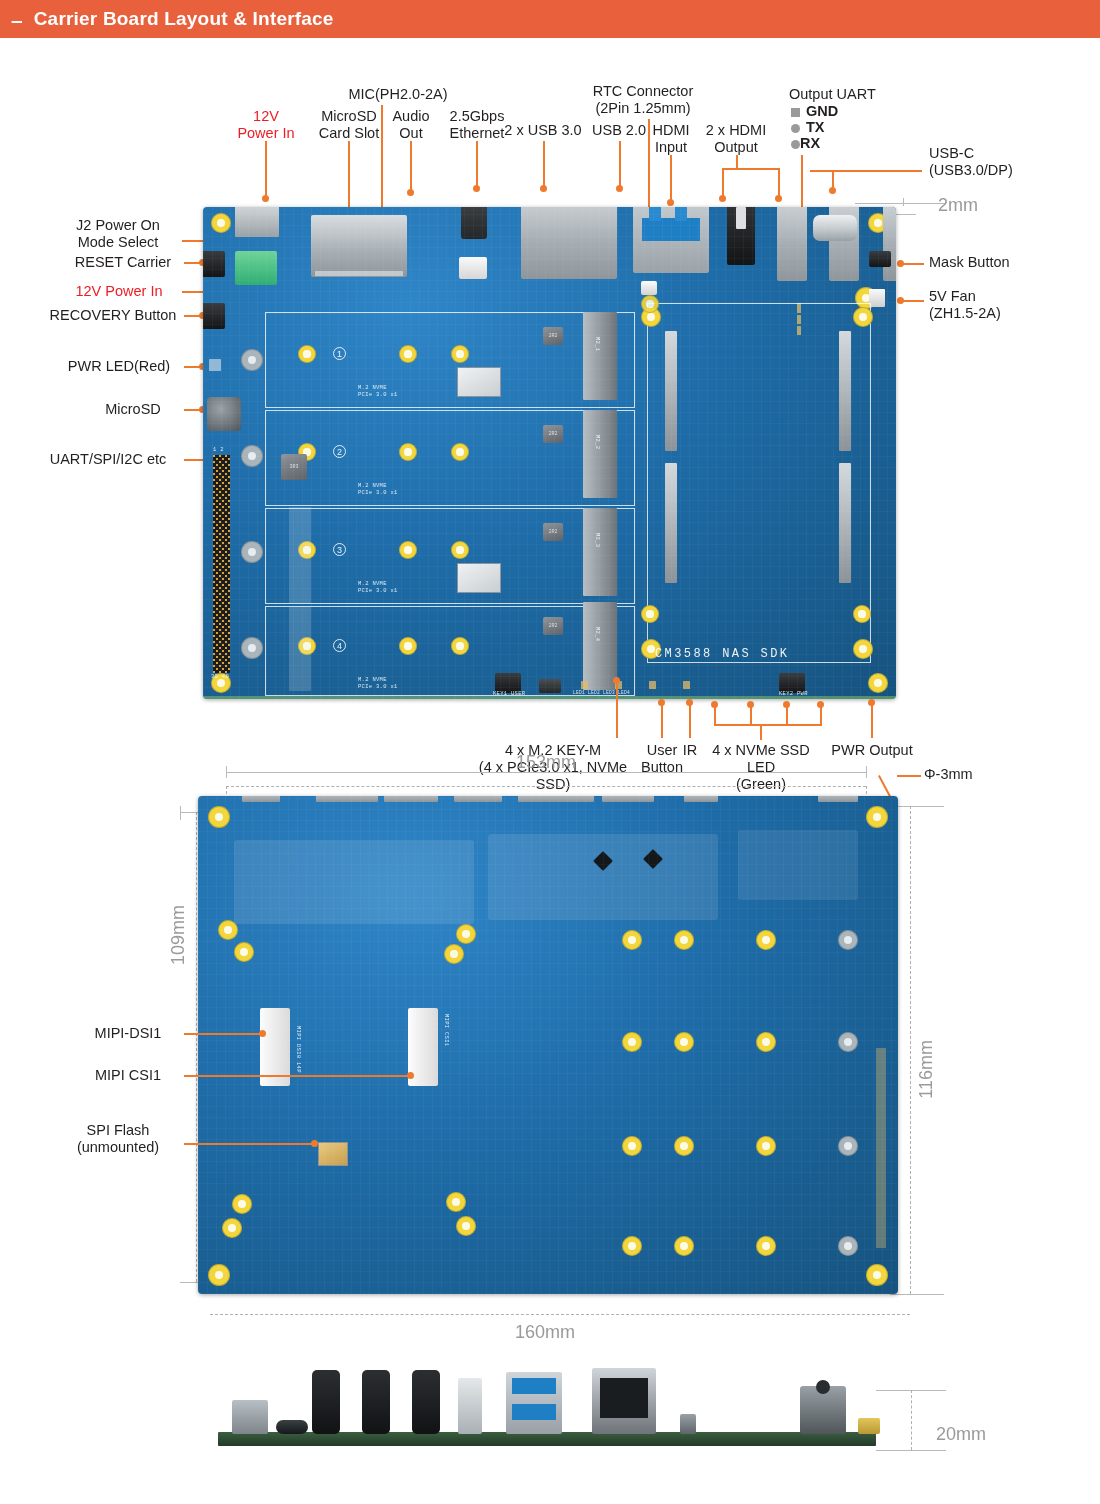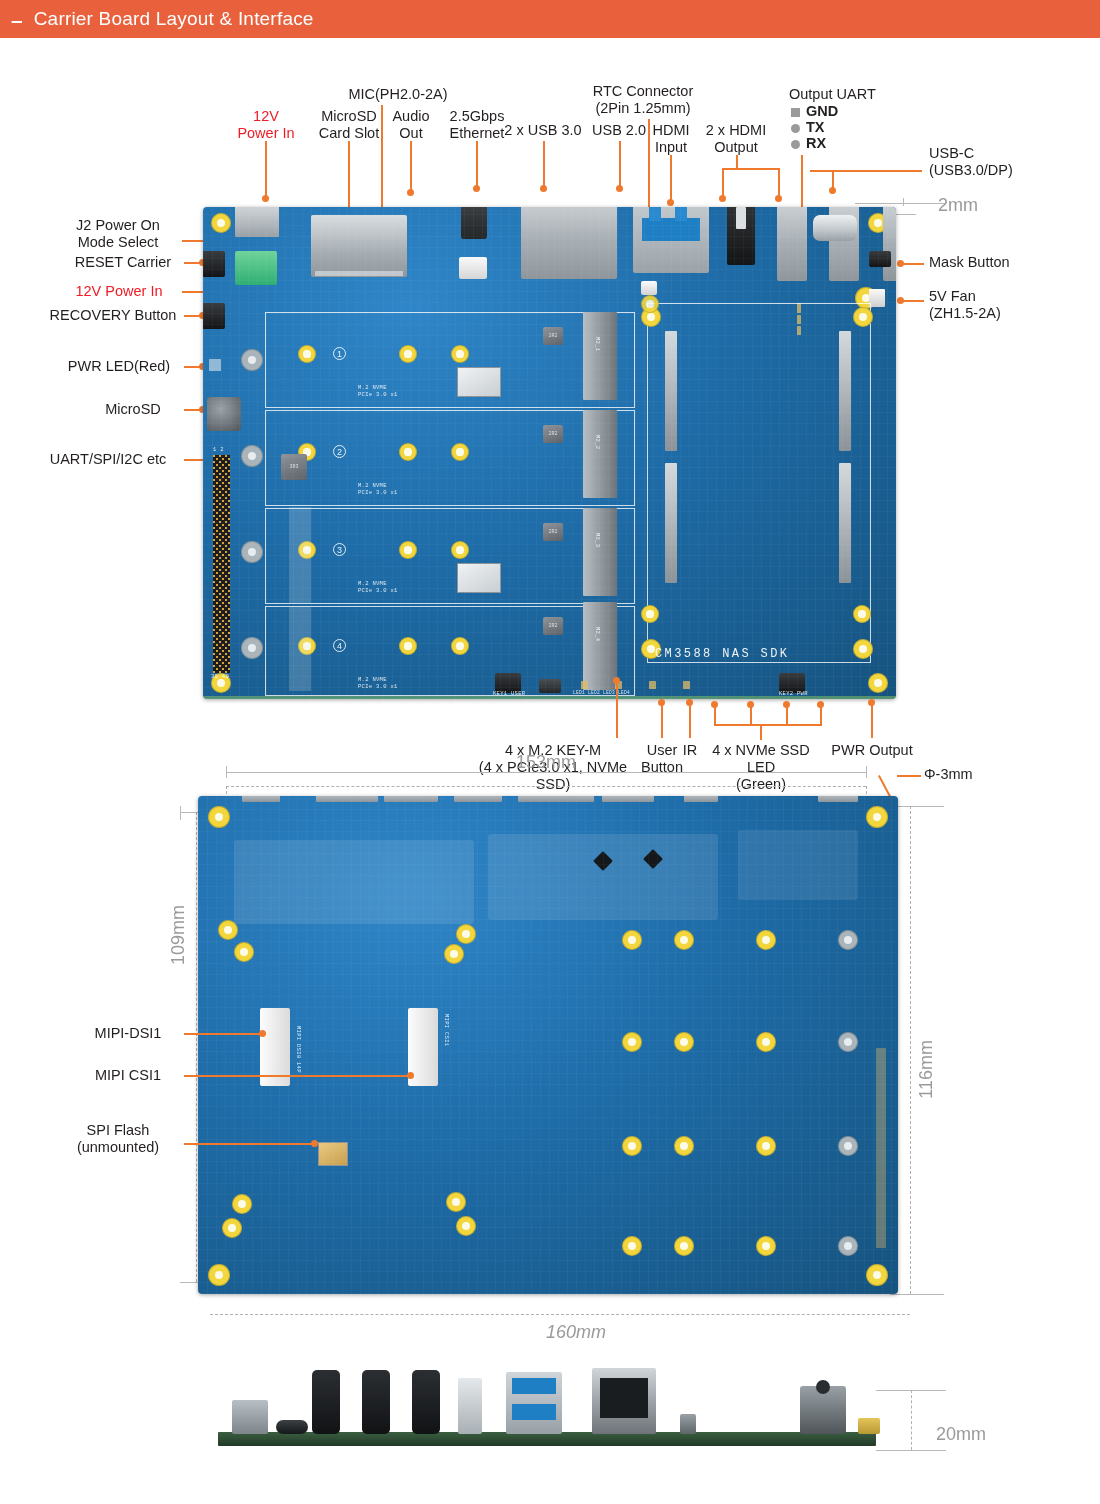--- a/index.html
+++ b/index.html
@@ -15,21 +15,21 @@
   #header {
     position: absolute; left: 0; top: 0; width: 1100px; height: 38px;
     background: #e8613c;
     display: flex; align-items: center;
   }
   #header .dash {
     color: #ffffff; font-size: 21px; font-weight: bold;
     margin-left: 11px; margin-right: 11px; line-height: 1;
   }
   #header .title {
-    color: #ffffff; font-size: 19px; font-weight: normal;
+    color: #ffffff; font-size: 19px; font-weight: bold;
     letter-spacing: .2px;
   }
 
   
   .lbl {
     position: absolute;
     font-size: 14.5px;
     color: #231f20;
     line-height: 1.18;
     white-space: pre-line;
@@ -232,21 +232,21 @@
 <div class="lbl" style="left:789px; top:86px; width:110px;">Output UART</div>
 <div style="position:absolute; left:791px; top:104px;">
   <div style="display:flex; align-items:center; gap:6px; height:16px;">
     <span style="width:9px;height:9px;background:#9a9a9a;display:inline-block;"></span>
     <span class="lbl bold" style="position:static;">GND</span>
   </div>
   <div style="display:flex; align-items:center; gap:6px; height:16px;">
     <span style="width:9px;height:9px;background:#9a9a9a;border-radius:50%;display:inline-block;"></span>
     <span class="lbl bold" style="position:static;">TX</span>
   </div>
-  <div style="display:flex; align-items:center; gap:6px; height:16px;">
+  <div style="display:flex; align-items:center; gap:0; height:16px;">
     <span style="width:9px;height:9px;background:#9a9a9a;border-radius:50%;display:inline-block;"></span>
     <span class="lbl bold" style="position:static;">RX</span>
   </div>
 </div>
 <div class="ln lnv" style="left:801px; top:155px; height:152px;"></div>
 <div class="dot" style="left:798px; top:303px;"></div>
 
 <div class="lbl" style="left:929px; top:145px; width:110px;">USB-C
 (USB3.0/DP)</div>
 <div class="ln lnh" style="left:810px; top:170px; width:112px;"></div>
@@ -542,21 +542,21 @@
 <div class="lbl" style="left:924px; top:766px;">Φ-3mm</div>
 <div class="ln lnh" style="left:897px; top:775px; width:24px;"></div>
 <div class="ln" style="left:878px; top:776px; width:2px; height:30px; transform:rotate(-28deg); transform-origin:top left;"></div>
 
 <div class="gln glnh" style="left:890px; top:806px; width:54px;"></div>
 <div class="dashv" style="left:910px; top:806px; height:488px;"></div>
 <div class="gln glnh" style="left:890px; top:1294px; width:54px;"></div>
 <div class="vert" style="left:916px; top:1040px;">116mm</div>
 
 <div class="dashh" style="left:210px; top:1314px; width:700px;"></div>
-<div class="lbl dim c" style="left:516px; top:1322px; width:120px;font-style:italic;">160mm</div>
+<div class="lbl dim c" style="left:485px; top:1322px; width:120px;">160mm</div>
 
 <div class="board" id="botboard" style="left:198px; top:796px; width:700px; height:498px;">
 
   <div class="hole" style="left:10px;  top:10px;  width:22px; height:22px;">
       <i></i>
     </div>
   <div class="hole" style="right:10px; top:10px;  width:22px; height:22px;">
       <i></i>
     </div>
   <div class="hole" style="left:10px;  bottom:8px;width:22px; height:22px;">

